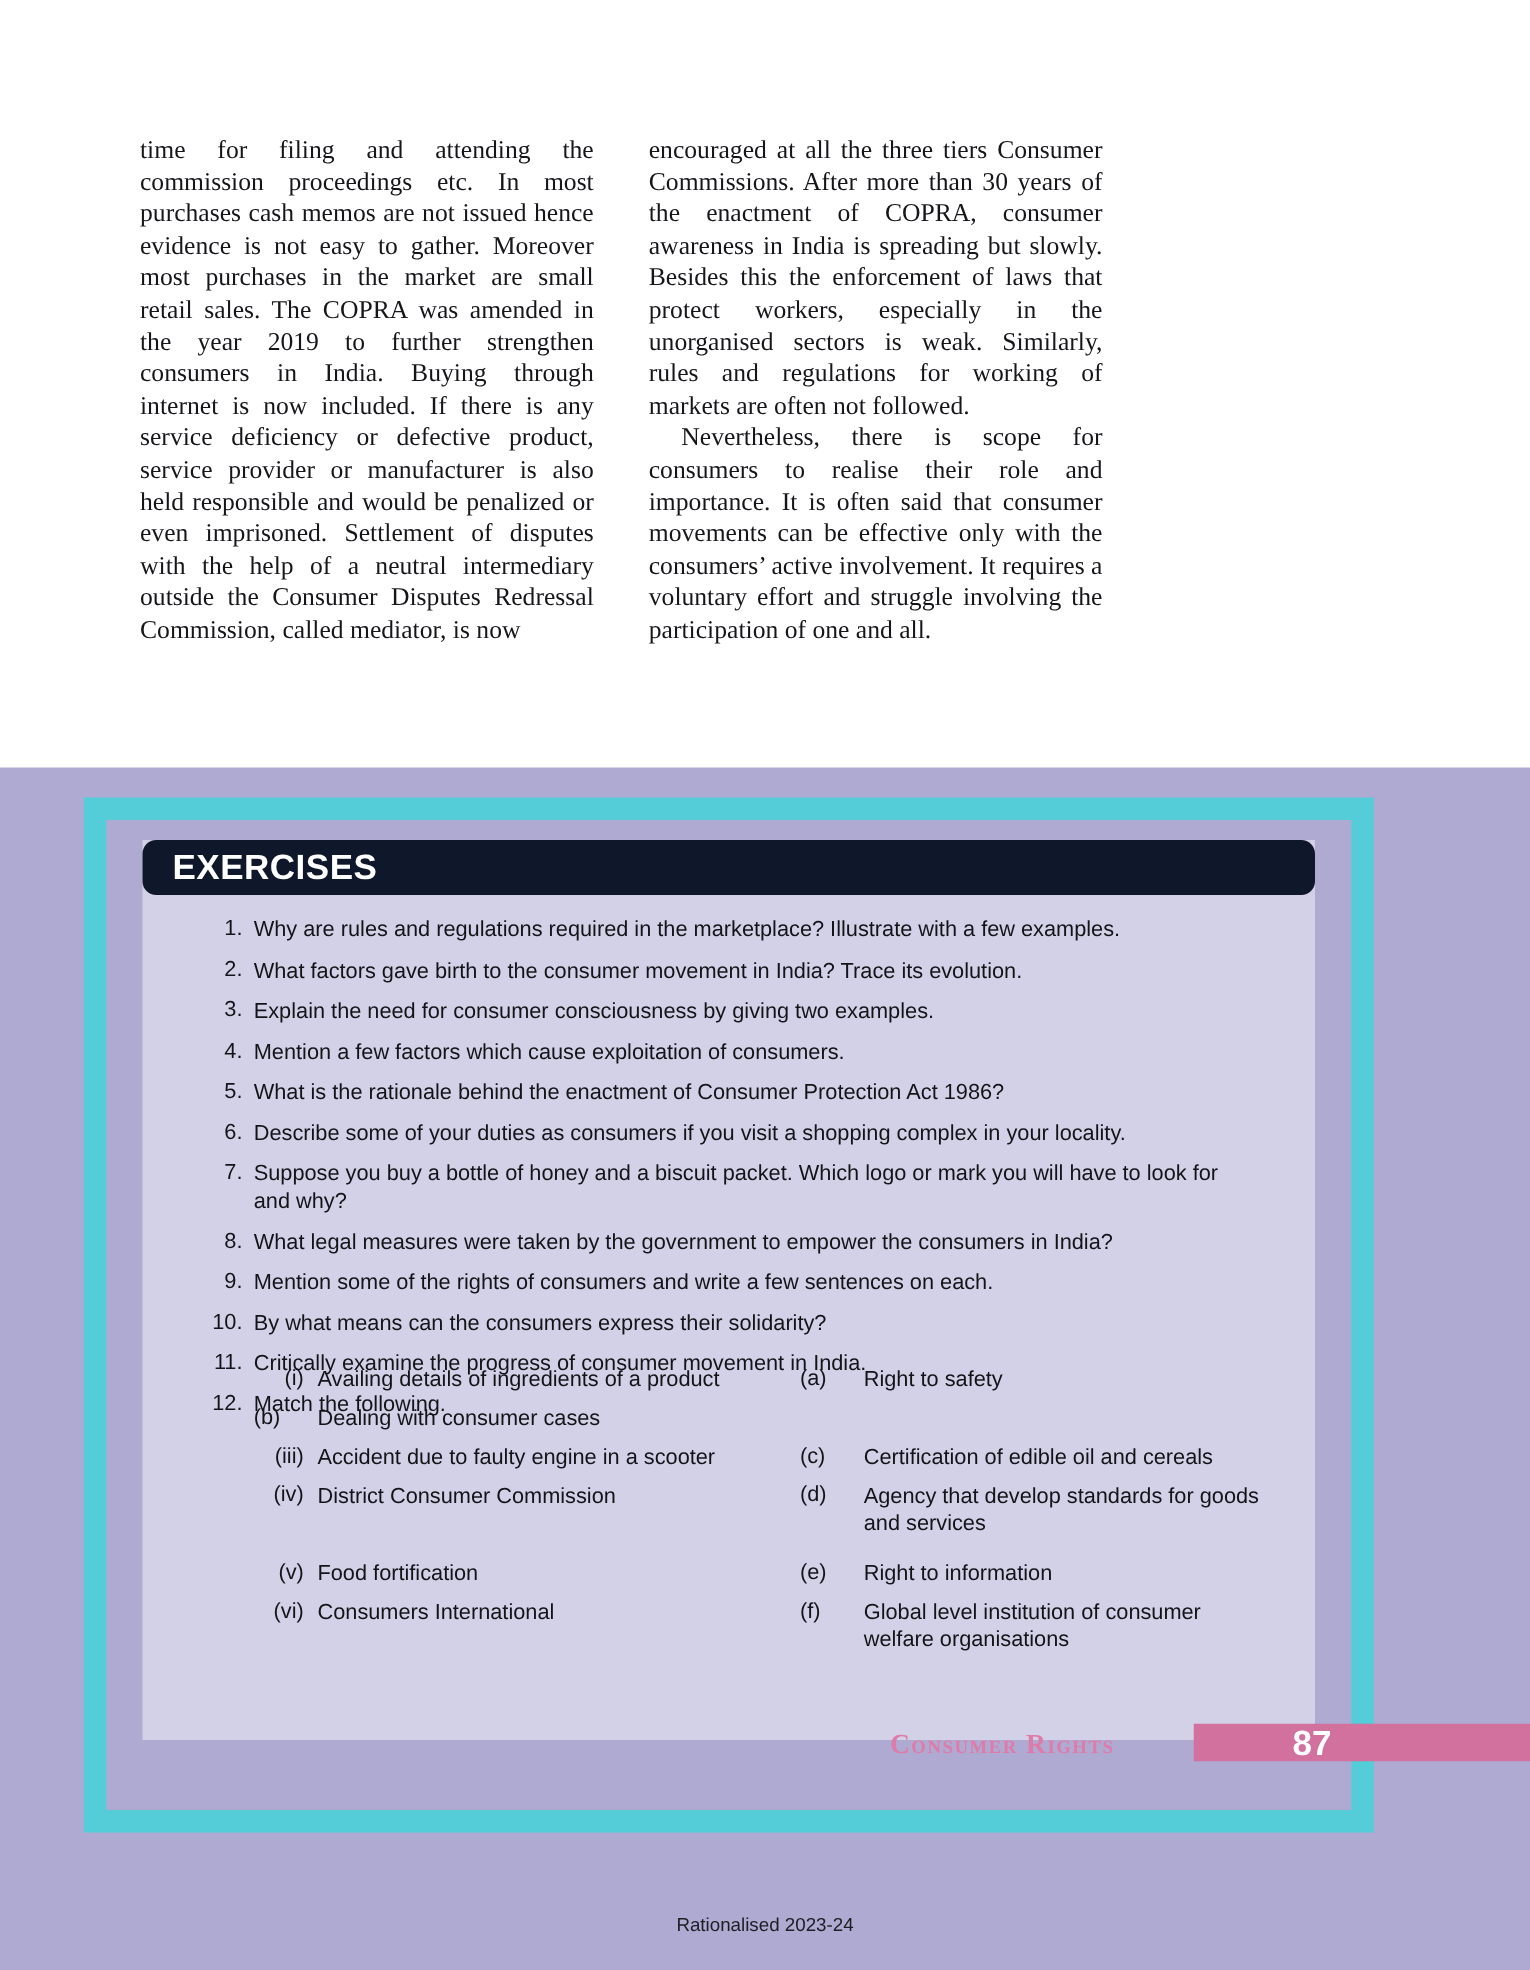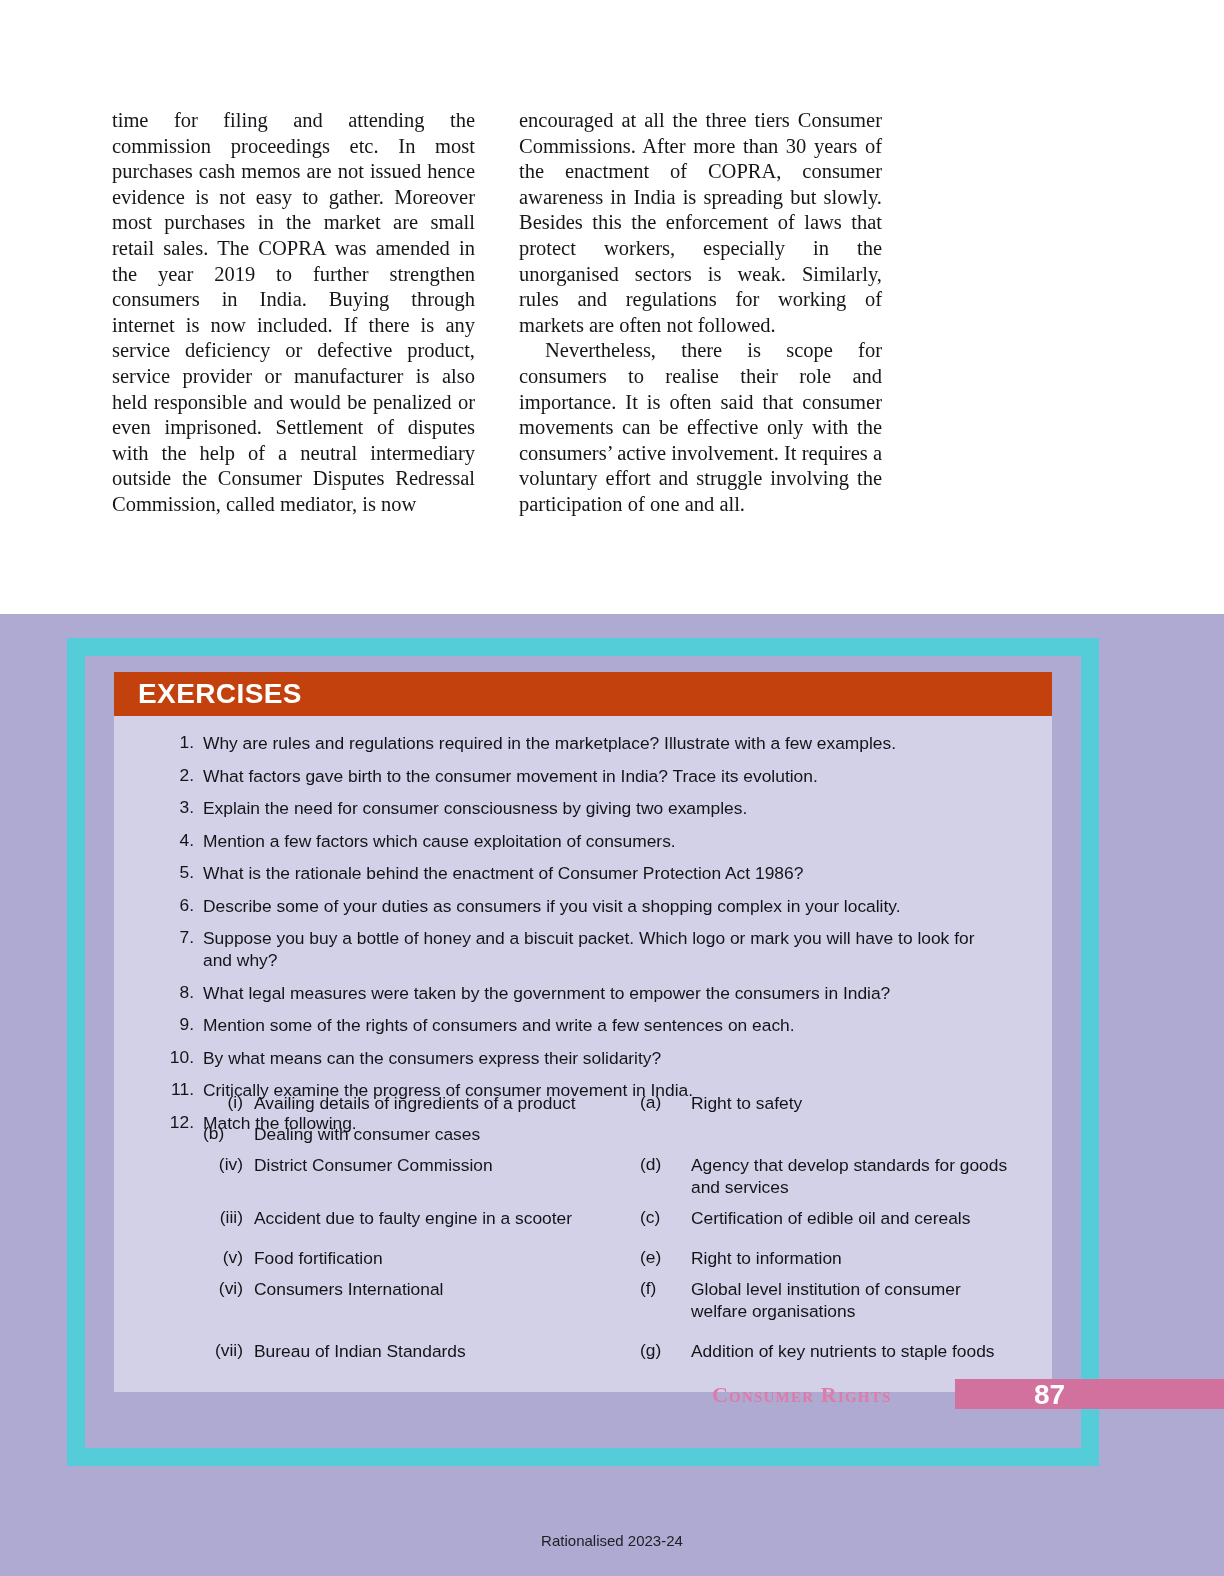--- a/index.html
+++ b/index.html
@@ -91,23 +91,24 @@
     background: #d3d1e8;
   }
 
   
   .ex-header {
     position: absolute;
     left: 114px;
     top: 58px;
     width: 938px;
     height: 44px;
-    background: #c2410c;
+    background: #0f172a;
     display: flex;
     align-items: center;
+    border-radius: 11px;
   }
   .ex-header-title {
     font-family: "Liberation Sans", sans-serif;
     font-size: 28px;
     font-weight: bold;
     color: #ffffff;
     letter-spacing: 0.4px;
     margin-left: 24px;
   }
 
@@ -320,40 +321,40 @@
 
     <div class="match-row">
       <div class="match-right">
         <span class="mlabel rlabel">(b)</span>
         <span class="mtext">Dealing with consumer cases</span>
       </div>
     </div>
 
     <div class="match-row">
       <div class="match-left">
+        <span class="mlabel">(iii)</span>
+        <span class="mtext">Accident due to faulty engine in a scooter</span>
+      </div>
+      <div class="match-right">
+        <span class="mlabel rlabel">(c)</span>
+        <span class="mtext">Certification of edible oil and cereals</span>
+      </div>
+    </div>
+
+    <div class="match-row">
+      <div class="match-left">
         <span class="mlabel">(iv)</span>
         <span class="mtext">District Consumer Commission</span>
       </div>
       <div class="match-right">
         <span class="mlabel rlabel">(d)</span>
         <span class="mtext">Agency that develop standards for goods and services</span>
       </div>
     </div>
 
-    <div class="match-row">
-      <div class="match-left">
-        <span class="mlabel">(iii)</span>
-        <span class="mtext">Accident due to faulty engine in a scooter</span>
-      </div>
-      <div class="match-right">
-        <span class="mlabel rlabel">(c)</span>
-        <span class="mtext">Certification of edible oil and cereals</span>
-      </div>
-    </div>
-
     <div class="match-row gap-above">
       <div class="match-left">
         <span class="mlabel">(v)</span>
         <span class="mtext">Food fortification</span>
       </div>
       <div class="match-right">
         <span class="mlabel rlabel">(e)</span>
         <span class="mtext">Right to information</span>
       </div>
     </div>
@@ -362,30 +363,20 @@
       <div class="match-left">
         <span class="mlabel">(vi)</span>
         <span class="mtext">Consumers International</span>
       </div>
       <div class="match-right">
         <span class="mlabel rlabel">(f)</span>
         <span class="mtext">Global level institution of consumer welfare organisations</span>
       </div>
     </div>
 
-    <div class="match-row gap-above">
-      <div class="match-left">
-        <span class="mlabel">(vii)</span>
-        <span class="mtext">Bureau of Indian Standards</span>
-      </div>
-      <div class="match-right">
-        <span class="mlabel rlabel">(g)</span>
-        <span class="mtext">Addition of key nutrients to staple foods</span>
-      </div>
-    </div>
   </div>
 
 </div>
 
 <div class="footer-band">
   <div class="pink-bar"></div>
   <div class="running-head">Consumer Rights</div>
   <div class="page-number">87</div>
 </div>
 

